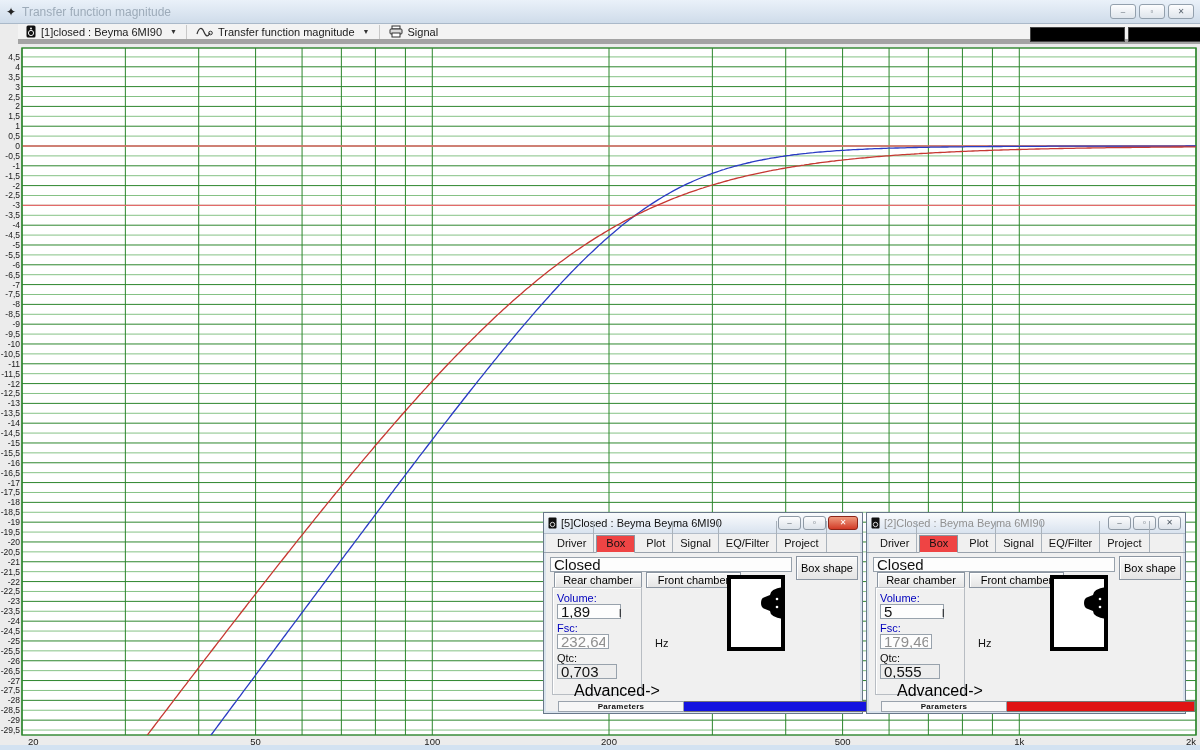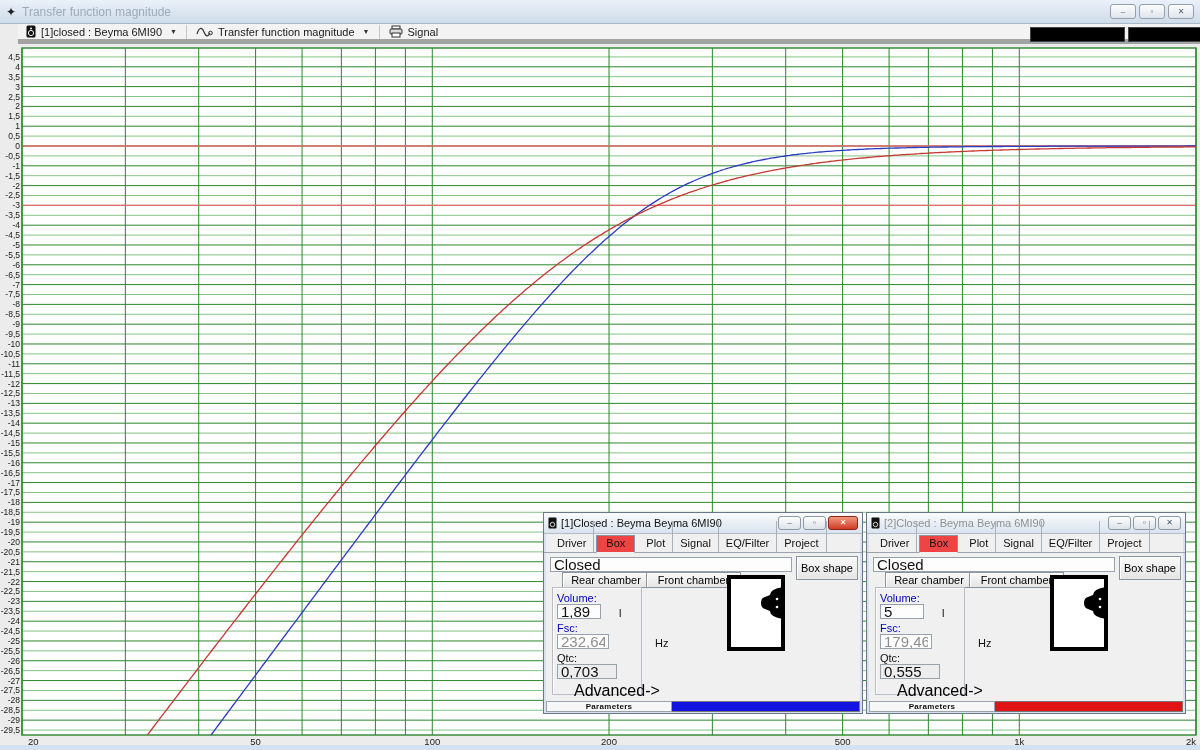--- a/index.html
+++ b/index.html
@@ -50,38 +50,38 @@
   .tab { padding:16px 7px 2px; border-right:1px solid #a9b2bb; line-height:13px; }
   .tab.active { border:1px solid #8b95a1; border-bottom:1px solid #f0f0f0; background:#ef4444;
     position:relative; top:1px; padding:1px 9px 2px; margin:8px 4px 0 2px; border-radius:1px; }
   .dlg-body { position:relative; height:159px; font-size:11px; color:#111; }
   .field { position:absolute; border:1px solid #98a2ac; background:#fdfdfd; font-size:15px;
     font-family:"Liberation Sans",sans-serif; padding:0 3px; color:#111; }
   .closed-field { left:6px; top:4px; width:242px; height:15px; }
   .btn { position:absolute; background:linear-gradient(#f9f9f9,#e5e5e5); border:1px solid #8b95a1;
     box-shadow:inset 1px 1px 0 #fff; font-size:11px; display:flex; align-items:center; justify-content:center; }
   .boxshape { left:252px; top:3px; width:62px; height:24px; }
-  .chamber-rear { left:18px; top:19px; width:88px; height:16px; }
+  .chamber-rear { left:10px; top:19px; width:88px; height:16px; }
   .chamber-front { left:102px; top:19px; width:95px; height:16px; }
   .groupbox { position:absolute; left:8px; top:34px; width:90px; height:108px;
     border:1px solid #b8bdc3; box-shadow:inset 1px 1px 0 #fff; }
   .flabel { position:absolute; font-size:11px; }
   .blue { color:#0000bd; }
   .vol-label { left:13px; top:39px; }
-  .vol-input { left:13px; top:51px; width:44px; height:15px; }
+  .vol-input { left:13px; top:51px; width:64px; height:15px; }
   .vol-unit { left:75px; top:54px; }
   .fsc-label { left:13px; top:69px; }
   .fsc-input { left:13px; top:81px; width:52px; height:15px; color:#8f8f8f; }
   .fsc-unit { left:75px; top:84px;margin-left:36px; }
   .qtc-label { left:13px; top:99px; }
   .qtc-input { left:13px; top:111px; width:60px; height:15px; background:#ededed; }
   .advanced { left:30px; top:129px; position:absolute; background:none; border:none; font-size:16px;
     font-family:"Liberation Sans",sans-serif; }
   .speaker { position:absolute; left:183px; top:22px; }
-  .status { position:absolute; left:2px; top:148px; width:314px; height:11px; display:flex; }
+  .status { position:absolute; left:14px; top:148px; width:314px; height:11px; display:flex; }
   .param-cell { width:126px; border:1px solid #9aa3ad; background:#f7f7f7; font-size:8px; font-weight:bold;
     display:flex; align-items:center; justify-content:center; letter-spacing:.3px; }
   .param-bar { flex:1; border:1px solid #777; border-left:none; }
 </style>
 </head>
 <body>
 
 <svg id="chart" width="1200" height="750">
     <rect x="22" y="48" width="1174" height="687" fill="#ffffff"></rect>
     <clipPath id="plotclip">
@@ -312,21 +312,21 @@
   <span class="legend-box b1"></span>
   <span class="legend-box b2"></span>
 </div>
 
 <div class="dialog d1">
   <div class="dlg-titlebar">
     <svg width="9" height="12" viewBox="0 0 9 12">
         <rect x="0.5" y="0.5" width="8" height="11" rx="1" fill="#111"></rect>
         <circle cx="4.5" cy="7.5" r="2.2" fill="none" stroke="#eee" stroke-width="0.9"></circle>
       </svg>
-    <span class="dlg-title">[1]Closed : Beyma Beyma 6MI90</span>
+    <span class="dlg-title">[5]Closed : Beyma Beyma 6MI90</span>
     <span class="dwinbtn">–</span>
     <span class="dwinbtn">▫</span>
     <span class="dwinbtn close-red">✕</span>
   </div>
   <div class="dlg-tabs">
     <span class="tab">Driver</span>
     <span class="tab active">Box</span>
     <span class="tab">Plot</span>
     <span class="tab">Signal</span>
     <span class="tab">EQ/Filter</span>

